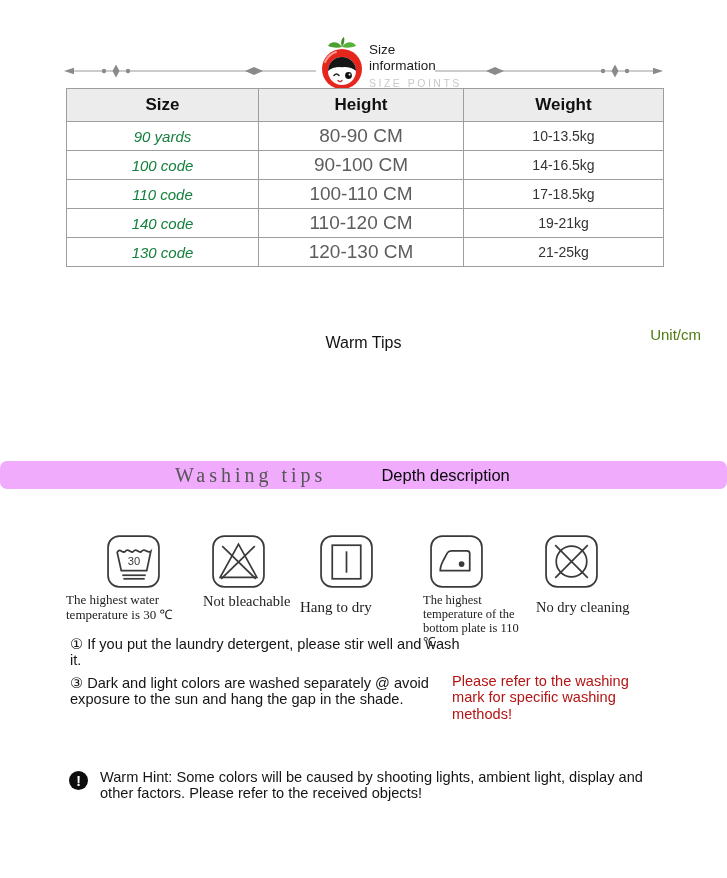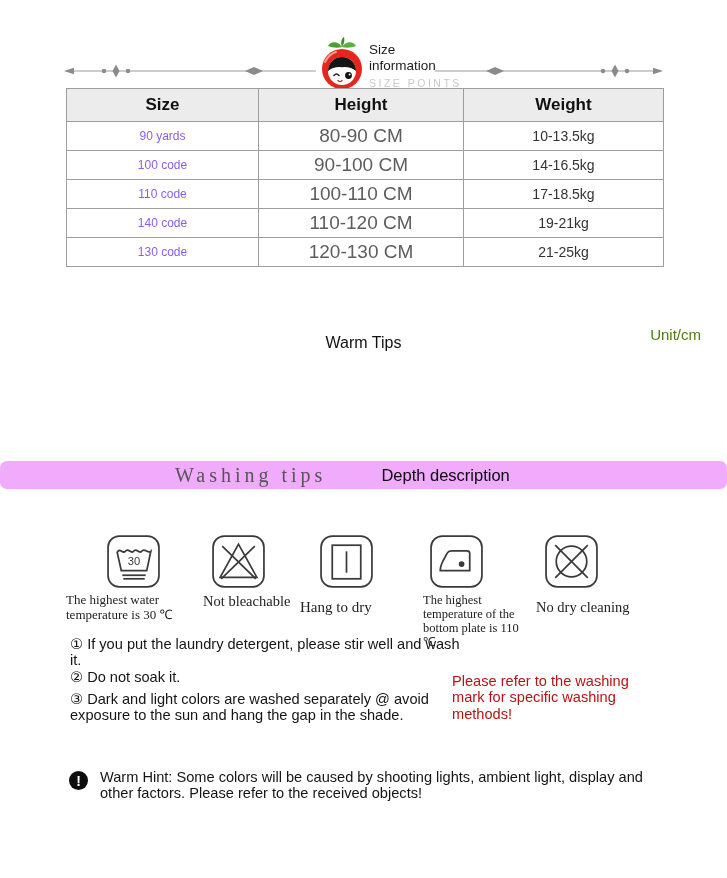--- a/index.html
+++ b/index.html
@@ -13,21 +13,21 @@
   .badge{position:absolute;left:316px;top:36px;display:flex;align-items:flex-start;background:#fff;padding:0 4px;}
   .badge-text{margin-left:5px;margin-top:6px;}
   .badge-title{font-size:13.5px;line-height:1.18;color:#1c1c1c;width:86px;}
   .badge-sub{font-size:10.5px;letter-spacing:2.5px;color:#c9c9c9;margin-top:3px;white-space:nowrap;}
 
   
   table.size-table{position:absolute;left:66px;top:88px;width:597px;border-collapse:collapse;table-layout:fixed;}
   table.size-table th,table.size-table td{border:1px solid #9e9e9e;text-align:center;padding:0;}
   table.size-table th{background:#ececec;height:32px;font-size:17px;font-weight:600;color:#111;}
   table.size-table td{height:28px;background:#fff;}
-  td.c-size{font-size:12px;color:#8b5cf6;}
+  td.c-size{font-size:15px;color:#15803d;font-style:italic;}
   td.c-height{font-size:19px;color:#5d5d5d;}
   td.c-weight{font-size:14px;color:#333;}
   col.w1{width:192px;} col.w2{width:205px;} col.w3{width:200px;}
 
   .unit-note{position:absolute;top:326px;right:26px;font-size:15px;color:#4d7c0f;}
   .warm-title{position:absolute;top:334px;left:0;width:727px;text-align:center;font-size:16px;color:#111;}
   .warm-body{position:absolute;top:361px;left:28px;width:676px;font-size:14.6px;line-height:1.12;color:#111;}
 
   
   .banner{position:absolute;top:461px;left:0;width:727px;height:28px;background:#f0abfc;display:flex;align-items:center;border-radius:7px;}
@@ -196,21 +196,20 @@
       <rect x="3" y="3" width="50" height="50" rx="11" class="care-stroke" stroke-width="2.3"></rect>
       <circle cx="28" cy="28" r="15" class="care-stroke" stroke-width="1.5"></circle>
       <line x1="12" y1="12" x2="44" y2="44" class="care-stroke" stroke-width="1.5"></line>
       <line x1="44" y1="12" x2="12" y2="44" class="care-stroke" stroke-width="1.5"></line>
     </svg>
     <div class="care-label">No dry cleaning</div>
   </div>
 
   <div class="instructions">
     <p>① If you put the laundry detergent, please stir well and wash it.</p>
-    <p>② Do not soak it.</p>
     <p class="gap">③ Dark and light colors are washed separately @ avoid exposure to the sun and hang the gap in the shade.</p>
   </div>
 
   <div class="red-note">Please refer to the washing mark for specific washing methods!</div>
 
   <div class="warm-hint">
     <div class="hint-icon">!</div>
     <div class="hint-text">Warm Hint: Some colors will be caused by shooting lights, ambient light, display and other factors. Please refer to the received objects!</div>
   </div>
 

